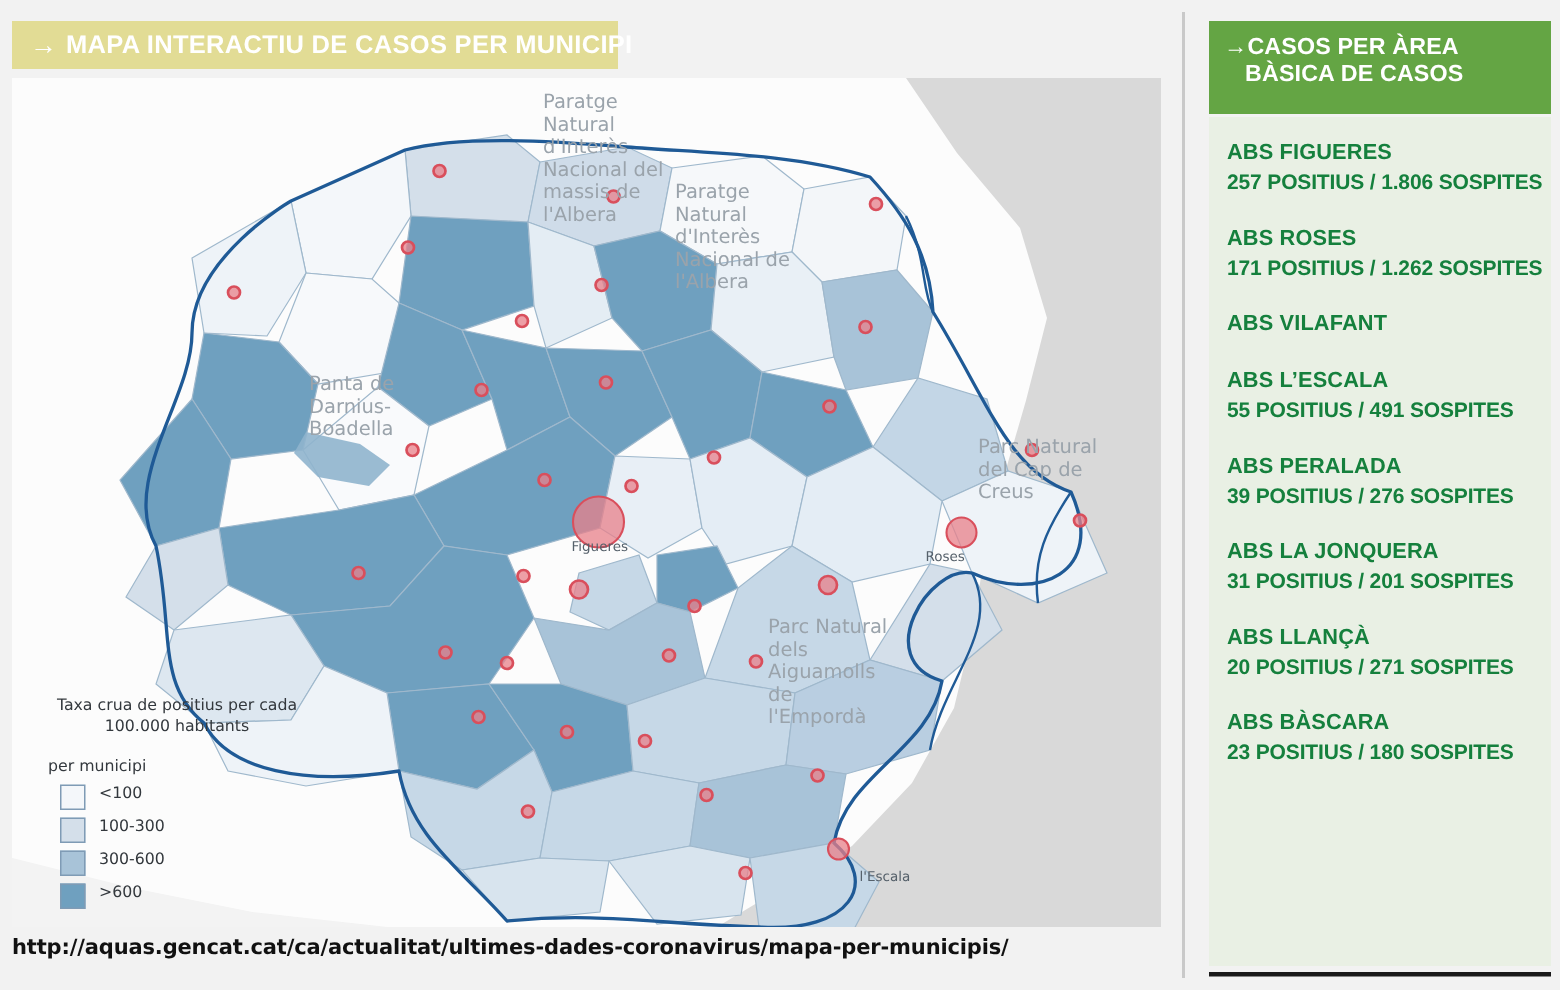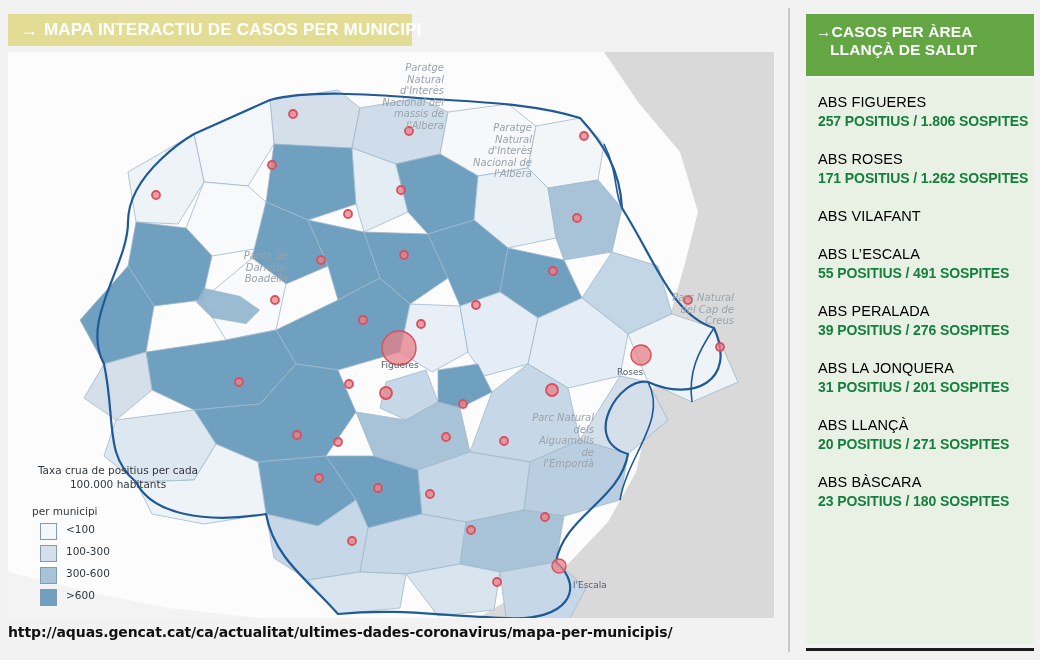--- a/index.html
+++ b/index.html
@@ -91,37 +91,37 @@
     color:#ffffff;font-size:15.5px;font-weight:bold;line-height:1.18;
     letter-spacing:.1px;
   }
   .panel-head .arrow{color:#fff;font-weight:bold;}
   .panel-body{
     position:absolute;left:806px;top:78px;width:228px;height:566px;
     background:#e9f0e4;box-sizing:border-box;padding:16px 0 0 12px;
   }
   .abs-item{margin-bottom:22px;}
   .abs-name{
-    font-size:14.5px;font-weight:normal;color:#000000;letter-spacing:.1px;
+    font-size:14.5px;font-weight:bold;color:#15803d;letter-spacing:.1px;
     margin-bottom:3px;
   }
   .abs-stats{
     font-size:14px;font-weight:bold;color:#15803d;letter-spacing:-.1px;
     white-space:nowrap;
   }
   .panel-rule{
     position:absolute;left:806px;top:648px;width:228px;height:3px;background:#1a1a1a;
   }
 
   
   .mlabel{
     position:absolute;
     font-family:"DejaVu Sans","Liberation Sans",sans-serif;
-    color:#9aa3ab;font-size:10px;line-height:1.15;text-align:right;
-    pointer-events:none;white-space:pre-line;font-style:italic;
+    color:#9aa3ab;font-size:13px;line-height:1.15;text-align:left;
+    pointer-events:none;white-space:pre-line;
   }
   .clabel{
     position:absolute;
     font-family:"DejaVu Sans","Liberation Sans",sans-serif;
     color:#55606a;font-size:9px;pointer-events:none;white-space:nowrap;
   }
 </style>
 </head>
 <body>
 
@@ -317,21 +317,21 @@
 
     <div class="url-bar">http://aquas.gencat.cat/ca/actualitat/ultimes-dades-coronavirus/mapa-per-municipis/</div>
   </div>
 
   <div class="right-col"></div>
   <div class="divider"></div>
 
   <div class="panel-head">
     <div class="ptxt">
       <span class="arrow">→</span><span>CASOS PER ÀREA</span><br>
-      <span style="padding-left:14px;display:inline-block">LLANÇÀ DE SALUT</span>
+      <span style="padding-left:14px;display:inline-block">BÀSICA DE CASOS</span>
     </div>
   </div>
 
   <div class="panel-body" id="abs-list">
       <div class="abs-item">
         <div class="abs-name">ABS FIGUERES</div>
         <div class="abs-stats">257 POSITIUS / 1.806 SOSPITES</div>
       </div>
       <div class="abs-item">
         <div class="abs-name">ABS ROSES</div>

